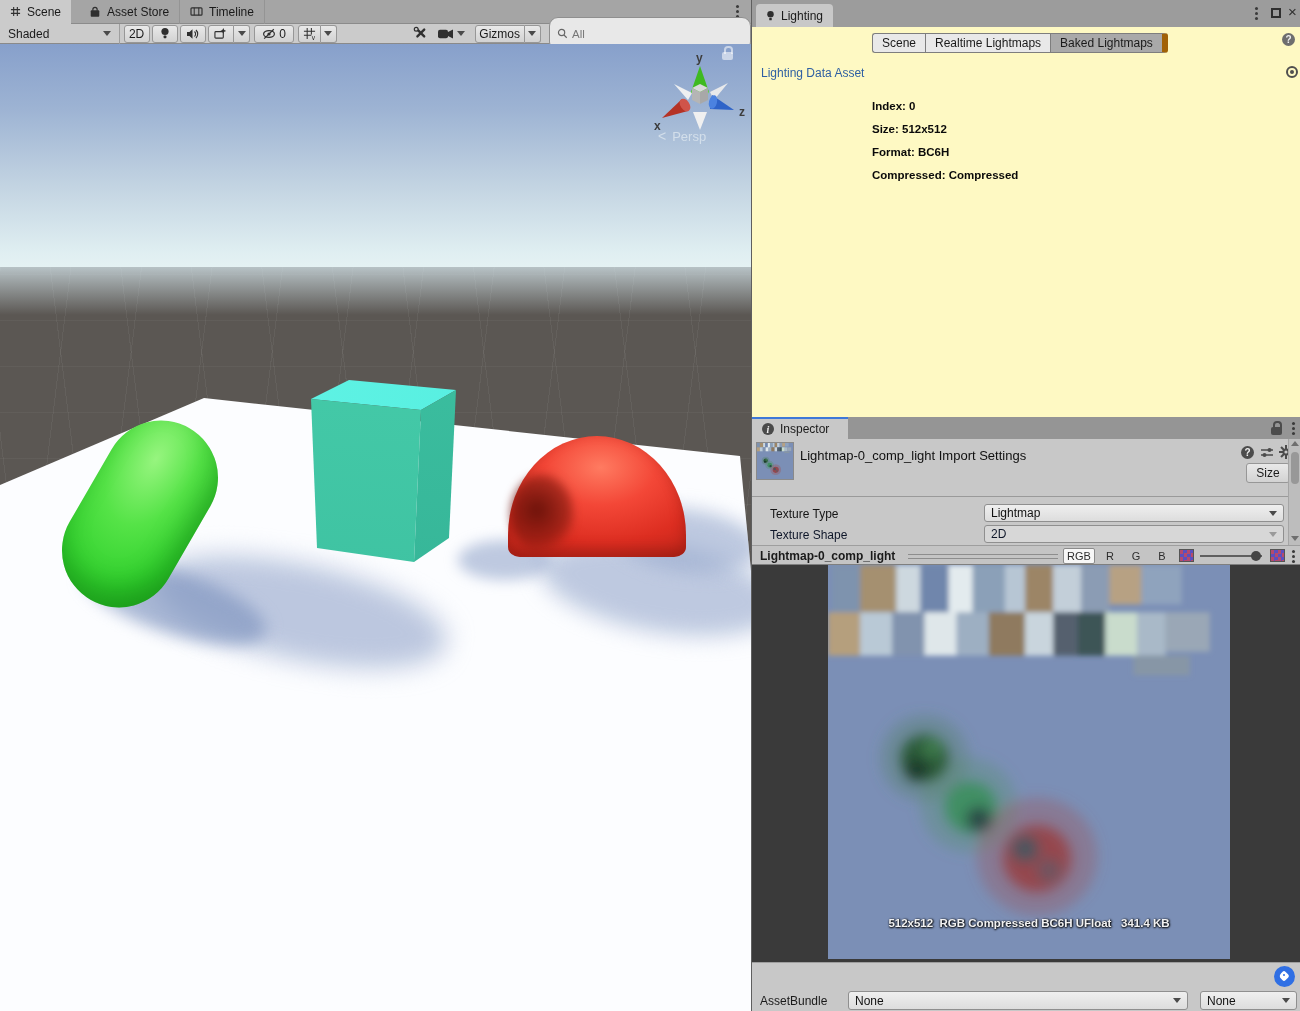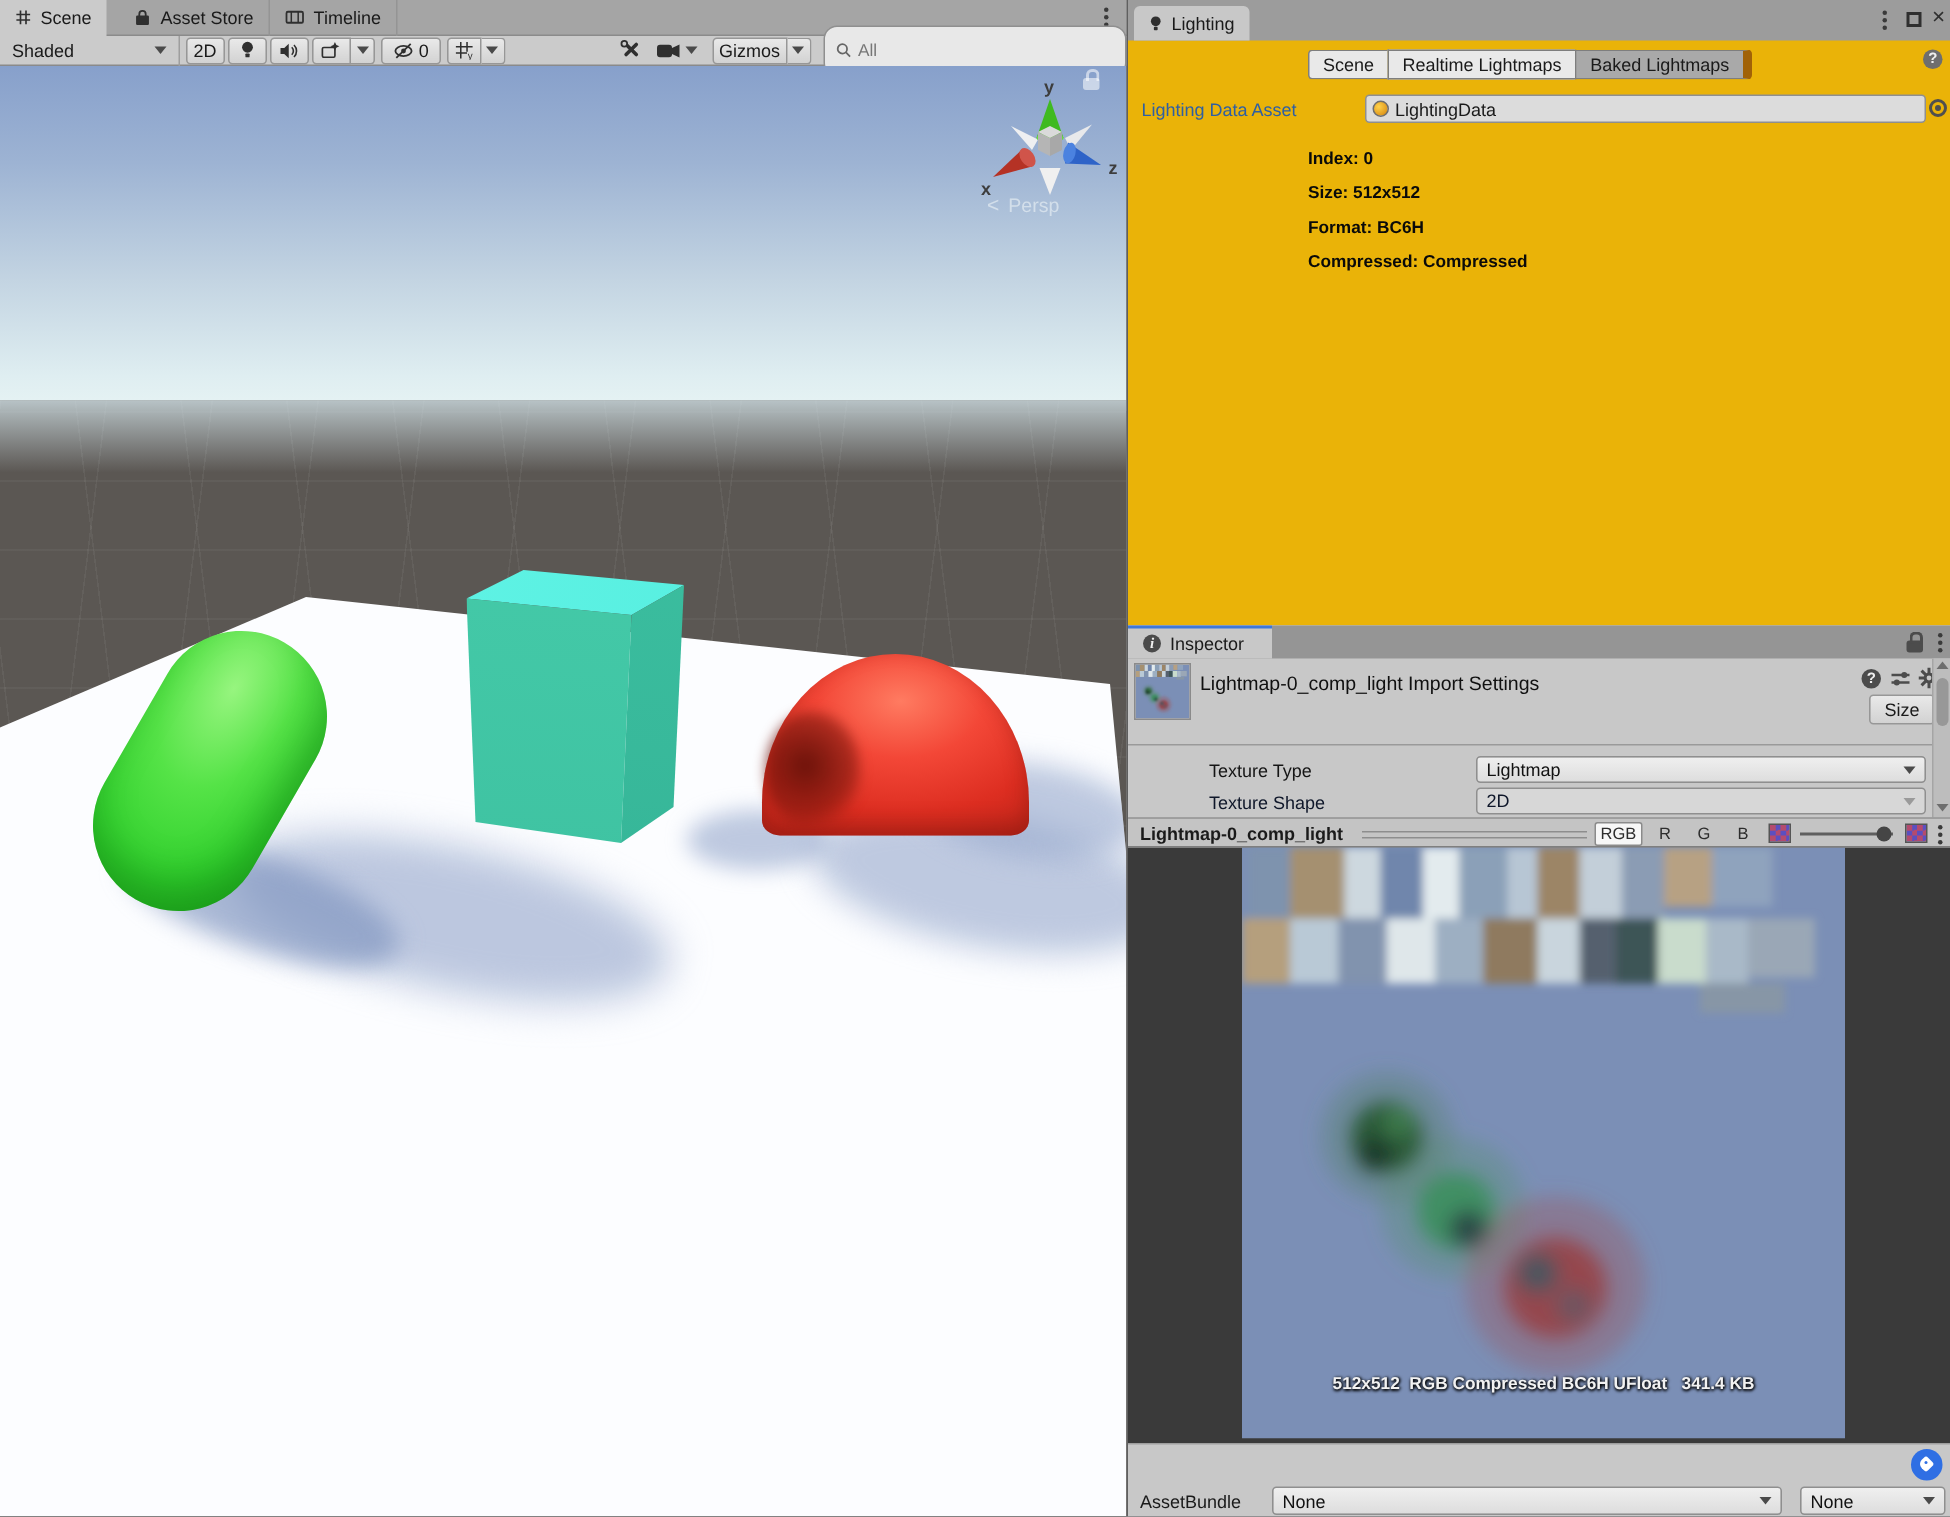--- a/index.html
+++ b/index.html
@@ -60,21 +60,21 @@
           background:radial-gradient(circle at 42% 45%, rgba(98,16,8,0.92) 0%, rgba(120,22,12,0.55) 55%, rgba(120,22,12,0) 75%);
           filter:blur(4px); }
   .persp { position:absolute; left:658px; top:84px; color:rgba(236,242,246,0.62); font-size:13px;
            display:flex; gap:6px; align-items:center; }
   .lock { position:absolute; left:722px; top:8px; width:11px; height:8px; border-radius:2px; background:rgba(255,255,255,0.55); }
   .lock::before { content:""; position:absolute; left:2px; top:-6px; width:5px; height:6px;
                   border:2px solid rgba(255,255,255,0.55); border-bottom:none; border-radius:4px 4px 0 0; }
 
   
   .vdiv { left:751px; top:0; width:1px; height:1011px; background:#5f5f5f; }
-  .p-light { left:752px; top:0; width:548px; height:417px; background:#eab308; }
+  .p-light { left:752px; top:0; width:548px; height:417px; background:#fef9c3; }
   .p-top { position:absolute; left:0; top:0; width:548px; height:27px; background:#9c9c9c; }
   .p-tab { position:absolute; left:4px; top:4px; height:23px; background:#c8c8c8; border-radius:4px 4px 0 0;
            display:flex; align-items:center; gap:6px; padding:0 10px; font-size:12px; }
   .seg { border:1px solid #7e7e7e; border-right:none; background:#e9e9e9; height:20px;
          display:flex; align-items:center; padding:0 9px; font-size:12px; }
   .seg.sel { background:#a9a9a9; }
   .bluelabel { color:#2e5fa3; font-size:12px; }
   .objfield { position:absolute; left:158px; top:63px; width:374px; height:19px; background:#dcdcdc;
               border:1px solid #8f8f8f; border-radius:3px; display:flex; align-items:center; gap:4px; padding:0 4px; font-size:12px; }
   .asseticon { width:11px; height:11px; border-radius:50%; border:1px solid #6e6e6e;
@@ -84,21 +84,21 @@
               border:1px solid #4a4a4a; border-radius:2px; font-size:10.5px; display:flex; align-items:center; justify-content:center; }
   .detline { position:absolute; left:120px; font-size:11.5px; font-weight:bold; color:#0a0a0a; }
 
   .p-insp { left:752px; top:417px; width:548px; height:128px; background:#c8c8c8; }
   .insp-tabbar { position:absolute; left:0; top:0; width:548px; height:22px; background:#959595; }
   .insp-tab { position:absolute; left:0; top:0; height:22px; width:96px; background:#c8c8c8;
               border-top:2px solid #3e78d8; display:flex; align-items:center; gap:6px; padding:0 10px; font-size:12px; }
   .padlock { position:relative; width:11px; height:8px; border-radius:2px; background:#4c4c4c; }
   .padlock::before { content:""; position:absolute; left:2px; top:-6px; width:5px; height:6px;
                      border:2px solid #4c4c4c; border-bottom:none; border-radius:4px 4px 0 0; }
-  .row-label { font-size:12px; color:#151515;margin-left:36px; }
+  .row-label { font-size:12px; color:#151515; }
   .row-label.dis, .dd.dis { color:#0f172a; }
   .scrollbar { position:absolute; left:536px; top:22px; width:12px; height:106px; background:#bdbdbd; border-left:1px solid #a5a5a5; }
   .sb-arr { width:0;height:0;border-left:4px solid transparent;border-right:4px solid transparent; margin:2px auto; }
   .sb-thumb { position:absolute; left:2px; top:13px; width:8px; height:32px; background:#989898; border-radius:4px; }
 
   .p-prev { left:752px; top:545px; width:548px; height:417px; background:#3a3a3a; }
   .prev-bar { position:absolute; left:0; top:0; width:548px; height:20px; background:#c4c4c4;
               border-top:1px solid #9e9e9e; border-bottom:1px solid #7f7f7f; }
   .draglines { position:absolute; left:156px; top:8px; width:150px; height:5px;
                border-top:1px solid #8d8d8d; border-bottom:1px solid #8d8d8d; }
@@ -347,24 +347,20 @@
       <div class="seg">
           <span>Realtime Lightmaps</span>
         </div>
       <div class="seg sel" style="border-right:6px solid #a16207;border-radius:0 3px 3px 0">
           <span>Baked Lightmaps</span>
         </div>
     </div>
     <div class="helpc" style="position:absolute;left:530px;top:33px">?</div>
 
     <span class="bluelabel" style="position:absolute;left:9px;top:66px">Lighting Data Asset</span>
-    <div class="objfield">
-      <span class="asseticon"></span>
-      <span>LightingData</span>
-    </div>
     <div class="picker" style="position:absolute;left:534px;top:66px"></div>
 
 
     <span class="detline" style="top:100px">Index: 0</span>
     <span class="detline" style="top:123px">Size: 512x512</span>
     <span class="detline" style="top:146px">Format: BC6H</span>
     <span class="detline" style="top:169px">Compressed: Compressed</span>
   </div>
 
   <div class="abs p-insp">

